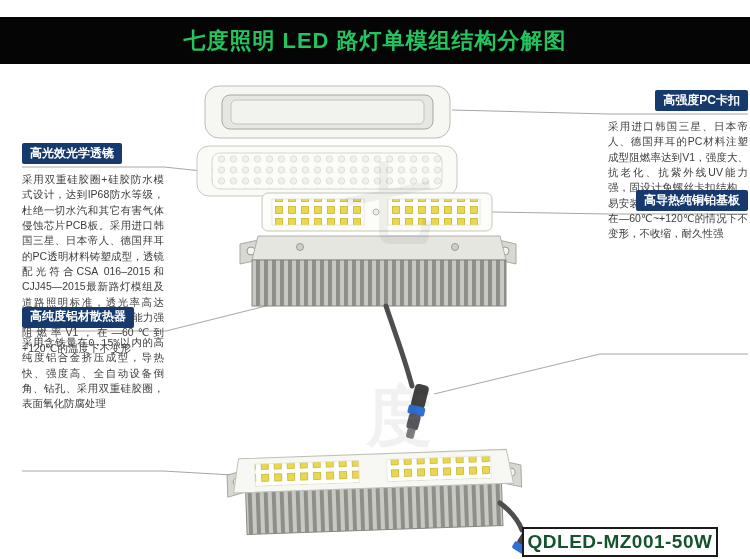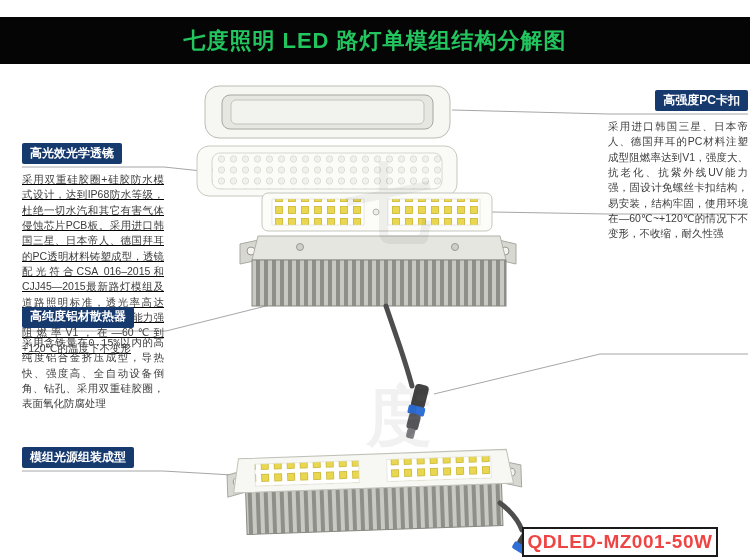--- a/index.html
+++ b/index.html
@@ -19,30 +19,30 @@
   .ann{position:absolute;}
   .ann-title{
     display:inline-block;background:#16396e;color:#ffffff;font-weight:bold;
     font-size:12px;line-height:1.25;padding:3px 8px;border-radius:2px;white-space:nowrap;
   }
   .ann-body{
     margin-top:8px;font-size:10.5px;line-height:1.46;color:#3c3c3c;text-align:justify;
   }
   .ann.right{text-align:right;}
   .ann.right .ann-body{text-align:justify;}
-  .ann-l1{left:22px;top:143px;width:142px;text-decoration:underline;}
+  .ann-l1{left:22px;top:143px;width:142px;}
   .ann-l2{left:22px;top:307px;width:142px;font-family:Liberation Mono, monospace;}
   .ann-l3{left:22px;top:447px;width:142px;}
   .ann-r1{left:608px;top:90px;width:140px;}
   .ann-r2{left:608px;top:190px;width:140px;}
   .ann-r3{left:600px;top:330px;width:148px;}
   .model-box{
     position:absolute;left:522px;top:527px;width:192px;height:26px;border:2px solid #1a1a1a;
     background:#ffffff;display:flex;align-items:center;justify-content:center;
-    font-size:19px;font-weight:600;letter-spacing:0.5px;color:#ef4444;
+    font-size:19px;font-weight:600;letter-spacing:0.5px;color:#14532d;
   }
 </style>
 </head>
 <body>
 
 <div class="canvas">
 
   <svg class="diagram" width="750" height="559" viewBox="0 0 750 559">
     <defs>
       <pattern id="fins" width="8" height="8" patternUnits="userSpaceOnUse">
@@ -135,28 +135,26 @@
   <div class="watermark wm2">度</div>
 
   <div class="ann ann-l1">
     <div class="ann-title">高光效光学透镜</div>
     <div class="ann-body">采用双重硅胶圈+硅胶防水模式设计，达到IP68防水等级，杜绝一切水汽和其它有害气体侵蚀芯片PCB板。采用进口韩国三星、日本帝人、德国拜耳的PC透明材料铸塑成型，透镜配光符合CSA 016–2015和CJJ45—2015最新路灯模组及道路照明标准，透光率高达92%以上，抗紫外线UV能力强阻燃率V1，在—60℃到+120℃的温度下不变形</div>
   </div>
   <div class="ann ann-l2">
     <div class="ann-title">高纯度铝材散热器</div>
     <div class="ann-body">采用含铁量在0.15%以内的高纯度铝合金挤压成型，导热快、强度高、全自动设备倒角、钻孔、采用双重硅胶圈，表面氧化防腐处理</div>
   </div>
-  <div class="ann ann-l3">
-    <div class="ann-title">模组光源组装成型</div>
-  </div>
 
   <div class="ann right ann-r1">
     <div class="ann-title">高强度PC卡扣</div>
     <div class="ann-body">采用进口韩国三星、日本帝人、德国拜耳的PC材料注塑成型阻燃率达到V1，强度大、抗老化、抗紫外线UV能力强，固设计免螺丝卡扣结构，易安装，结构牢固，使用环境在—60℃~+120℃的情况下不变形，不收缩，耐久性强</div>
   </div>
   <div class="ann right ann-r2">
+    <div class="ann-title">高导热纯铜铂基板</div>
   </div>
   <div class="ann right ann-r3">
   </div>
 
   <div class="model-box">QDLED-MZ001-50W</div>
 
 </div>
 
 </body></html>

